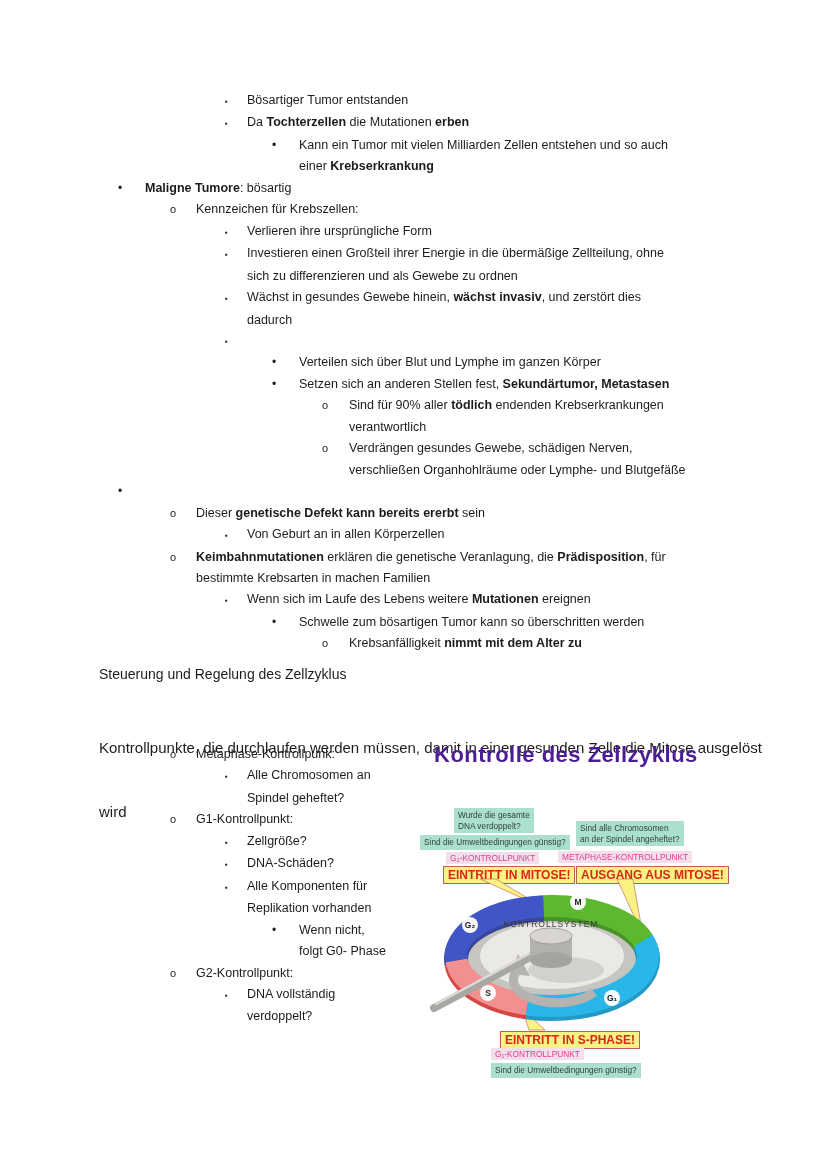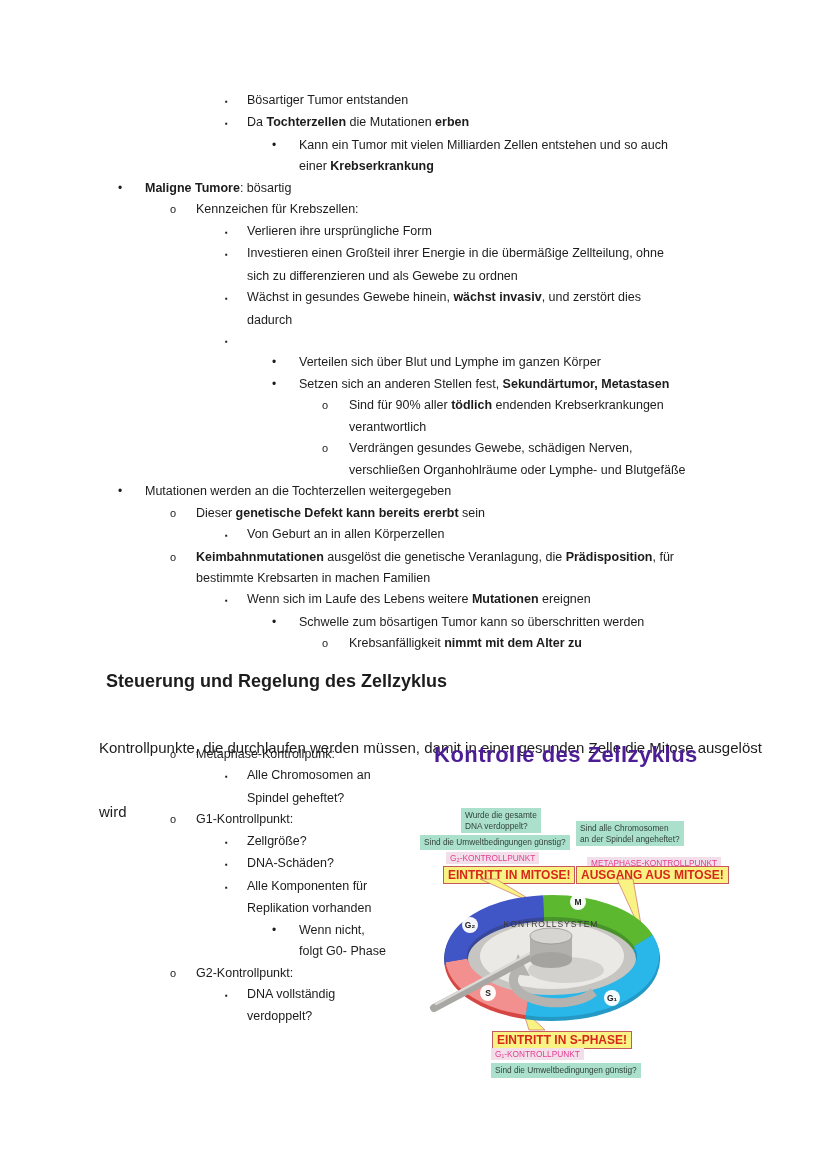--- a/index.html
+++ b/index.html
@@ -12,41 +12,41 @@
   .lvl1 .marker{margin-left:19px;width:27px;font-size:12px;}
   .lvl2 .marker{margin-left:71px;width:26px;font-size:11px;}
   .lvl3 .marker{margin-left:126px;width:22px;font-size:8px;}
   .lvl4 .marker{margin-left:173px;width:27px;font-size:12px;}
   .lvl5 .marker{margin-left:223px;width:27px;font-size:11px;}
   .txt{white-space:pre;text-align:center;}
   .b{font-weight:700;}
   .toplist{top:90px;left:99px;}
   .checklist{top:744px;left:99px;}
   
-  .heading{position:absolute;top:664px;left:99px;margin:7px;font-size:18px;font-weight:700;line-height:21.45px;}
+  .heading{position:absolute;top:664px;left:99px;margin:0;font-size:14px;font-weight:400;line-height:21.45px;}
   .para{position:absolute;top:694px;left:99px;font-size:15px;line-height:21.45px;white-space:pre;}
   
   .figure{position:absolute;left:418px;top:742px;width:310px;height:346px;}
   .fig-title{position:absolute;left:16px;top:0;font-size:22px;font-weight:700;color:#4c1d95;
              letter-spacing:0.5px;white-space:nowrap;}
   .teal{position:absolute;background:#abe0cd;color:#31413b;font-size:8.3px;line-height:10.5px;
         padding:2px 4px;white-space:pre-line;}
   .pinklbl{position:absolute;background:#f3dfe9;color:#e23d92;font-size:8.3px;font-weight:400;
            padding:1px 4px;white-space:nowrap;}
   .yellowlbl{position:absolute;background:#f8f382;color:#d6281c;font-size:12px;font-weight:700;
              border:1px solid #c4585a;padding:1px 4px;white-space:nowrap;}
   .ring-svg{position:absolute;left:0;top:130px;}
-  .c-teal1{left:43px;top:66px;}
+  .c-teal1{left:36px;top:66px;}
   .c-teal2{left:2px;top:93px;}
   .c-pink1{left:28px;top:110px;}
   .c-yellow1{left:25px;top:124px;}
   .c-teal3{left:158px;top:79px;}
-  .c-pink2{left:169px;top:109px;margin-top:6px;}
+  .c-pink2{left:140px;top:109px;}
   .c-yellow2{left:158px;top:124px;}
-  .c-yellow3{left:74px;top:289px;}
+  .c-yellow3{left:82px;top:289px;}
   .c-pink3{left:73px;top:306px;}
   .c-teal4{left:73px;top:321px;}
   .ringtext{font-size:8.5px;letter-spacing:1px;fill:#3a3a3a;}
   .phasetext{font-size:8.5px;font-weight:700;fill:#222;}
 </style>
 </head>
 <body>
 
 <div class="page">
 
@@ -117,33 +117,32 @@
       <div class="line lvl5">
         <span class="marker">o</span>
         <span class="txt"><span>Verdrängen gesundes Gewebe, schädigen Nerven,</span></span>
       </div>
       <div class="line lvl5">
         <span class="marker"></span>
         <span class="txt"><span>verschließen Organhohlräume oder Lymphe- und Blutgefäße</span></span>
       </div>
       <div class="line lvl1">
         <span class="marker">•</span>
-        <span class="txt"><span>Mutationen werden an die Tochterzellen weitergegeben</span></span>
       </div>
       <div class="line lvl2">
         <span class="marker">o</span>
         <span class="txt"><span>Dieser </span><span class="b">genetische Defekt kann bereits ererbt</span><span> sein</span></span>
       </div>
       <div class="line lvl3">
         <span class="marker">▪</span>
         <span class="txt"><span>Von Geburt an in allen Körperzellen</span></span>
       </div>
       <div class="line lvl2">
         <span class="marker">o</span>
-        <span class="txt"><span class="b">Keimbahnmutationen</span><span> ausgelöst die genetische Veranlagung, die </span><span class="b">Prädisposition</span><span>, für</span></span>
+        <span class="txt"><span class="b">Keimbahnmutationen</span><span> erklären die genetische Veranlagung, die </span><span class="b">Prädisposition</span><span>, für</span></span>
       </div>
       <div class="line lvl2">
         <span class="marker"></span>
         <span class="txt"><span>bestimmte Krebsarten in machen Familien</span></span>
       </div>
       <div class="line lvl3">
         <span class="marker">▪</span>
         <span class="txt"><span>Wenn sich im Laufe des Lebens weitere </span><span class="b">Mutationen</span><span> ereignen</span></span>
       </div>
       <div class="line lvl4">

